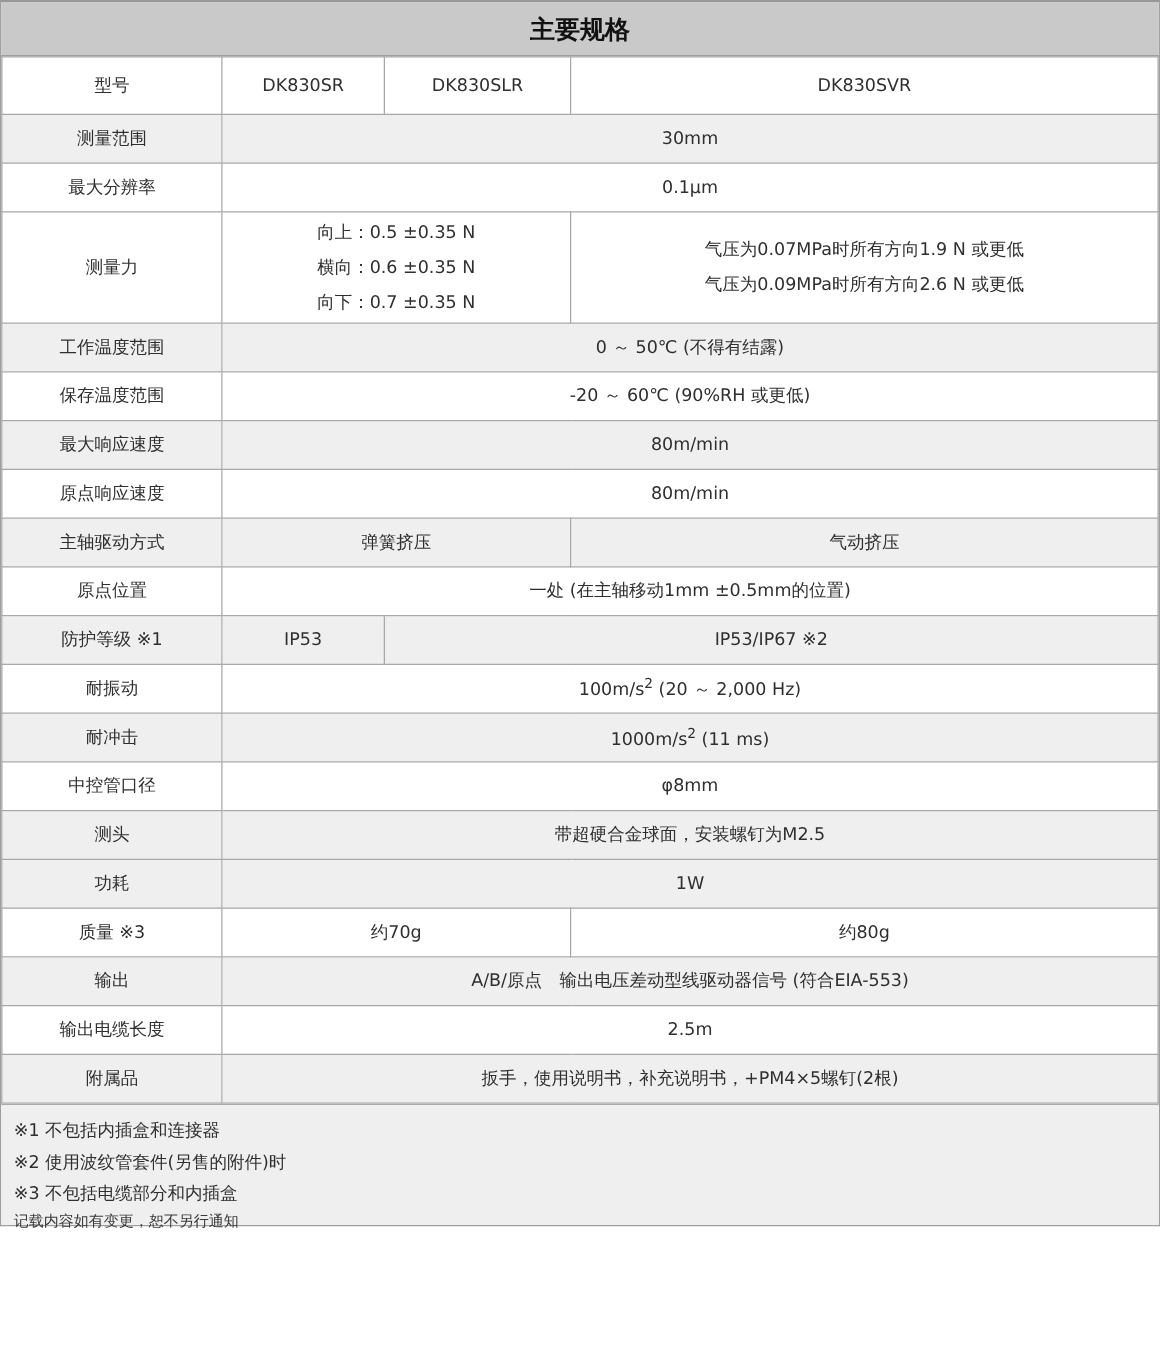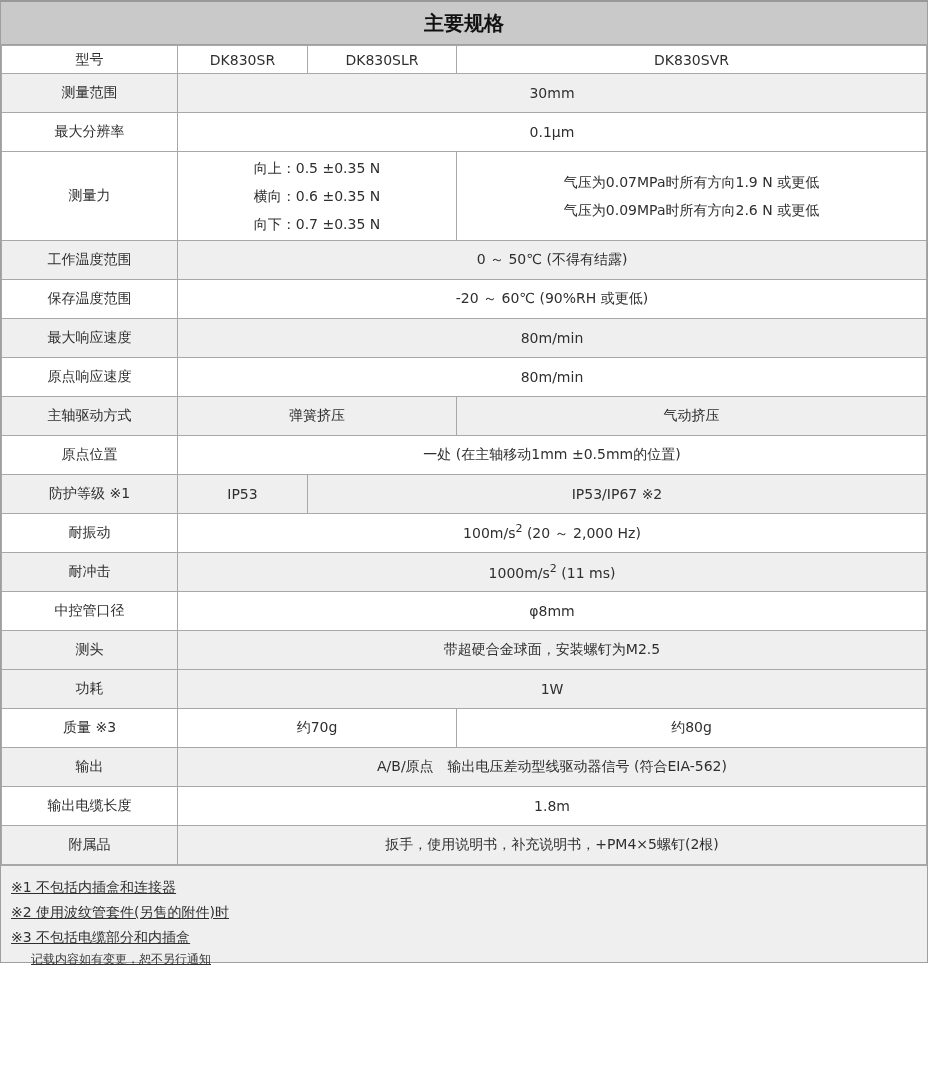--- a/index.html
+++ b/index.html
@@ -20,31 +20,31 @@
     border-bottom:1px solid #9f9f9f;
   }
   table.spec{width:100%;border-collapse:collapse;table-layout:fixed;}
   table.spec td{
     border:1px solid #a8a8a8;
     text-align:center;vertical-align:middle;
     font-size:14px;color:#2f2f2f;background:#ffffff;
     height:39px;padding:2px 6px;box-sizing:border-box;
     overflow:hidden;
   }
-  tr.model-row td{height:28px;}
+  tr.model-row td{height:46px;}
   tr.shade td{background:#efefef;}
   tr.tall td{height:86px;}
   td .line{line-height:28px;}
   td sup{font-size:11px;line-height:1;}
   .notes{
     background:#efefef;border-top:1px solid #a8a8a8;
-    padding:9px 13px 4px 10px;box-sizing:border-box;height:97px;text-decoration:underline;
+    padding:9px 13px 4px 10px;box-sizing:border-box;height:97px;
   }
   .note-line{font-size:14px;line-height:25px;color:#2f2f2f;}
-  .small-note{font-size:12px;line-height:19px;color:#3a3a3a;margin-left:20px;}
+  .small-note{font-size:12px;line-height:19px;color:#3a3a3a;}
 </style>
 </head>
 <body>
 
 <div class="spec-block">
   <div class="title-band">主要规格</div>
   <table class="spec">
     <colgroup>
       <col style="width:176px">
       <col style="width:130px">
@@ -128,25 +128,25 @@
           <td class="label-cell">功耗</td>
           <td colspan="3">1W</td>
         </tr>
         <tr>
           <td class="label-cell">质量 ※3</td>
           <td colspan="2">约70g</td>
           <td colspan="1">约80g</td>
         </tr>
         <tr class="shade">
           <td class="label-cell">输出</td>
-          <td colspan="3">A/B/原点　输出电压差动型线驱动器信号 (符合EIA-562)</td>
+          <td colspan="3">A/B/原点　输出电压差动型线驱动器信号 (符合EIA-553)</td>
         </tr>
         <tr>
           <td class="label-cell">输出电缆长度</td>
-          <td colspan="3">1.8m</td>
+          <td colspan="3">2.5m</td>
         </tr>
         <tr class="shade">
           <td class="label-cell">附属品</td>
           <td colspan="3">扳手，使用说明书，补充说明书，+PM4×5螺钉(2根)</td>
         </tr>
       </tbody>
   </table>
   <div class="notes">
     <div id="notes-list">
         <div class="note-line">※1 不包括内插盒和连接器</div>

